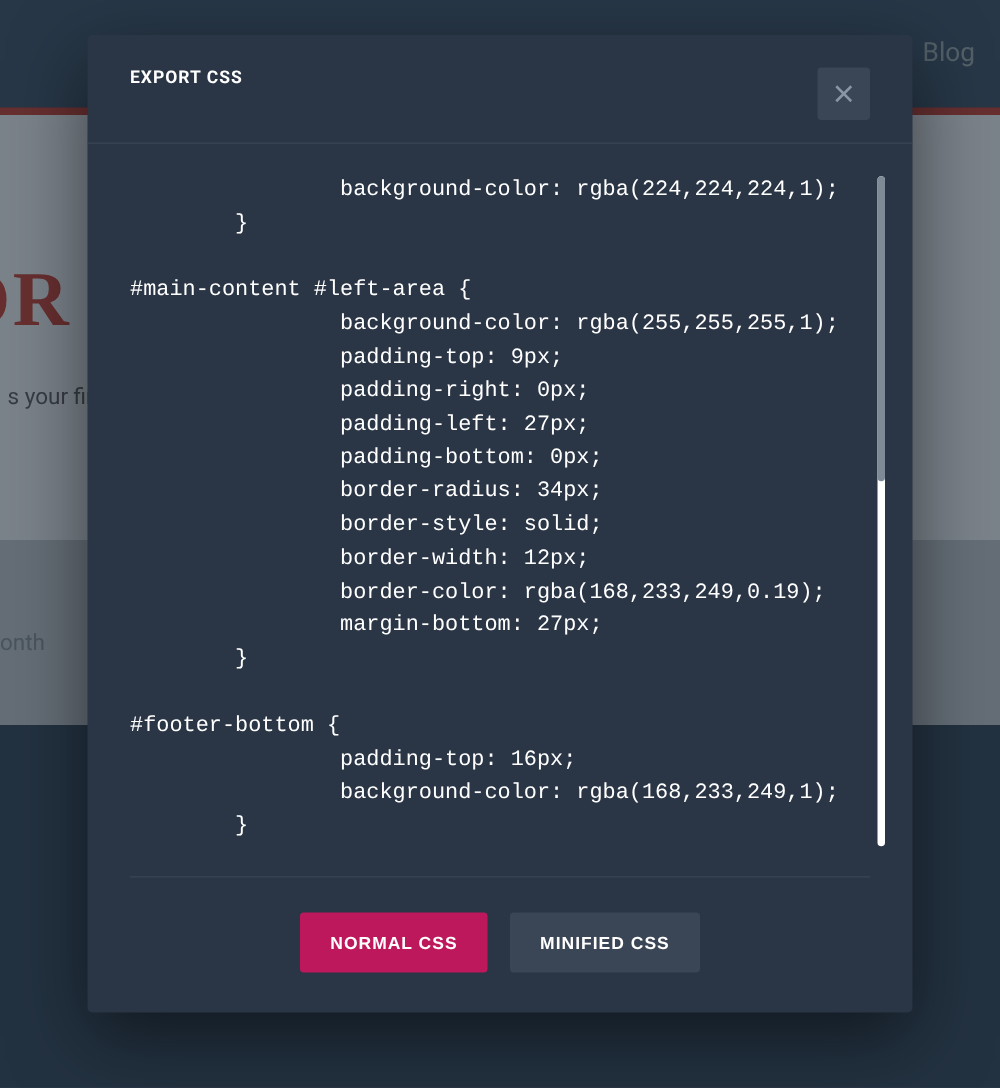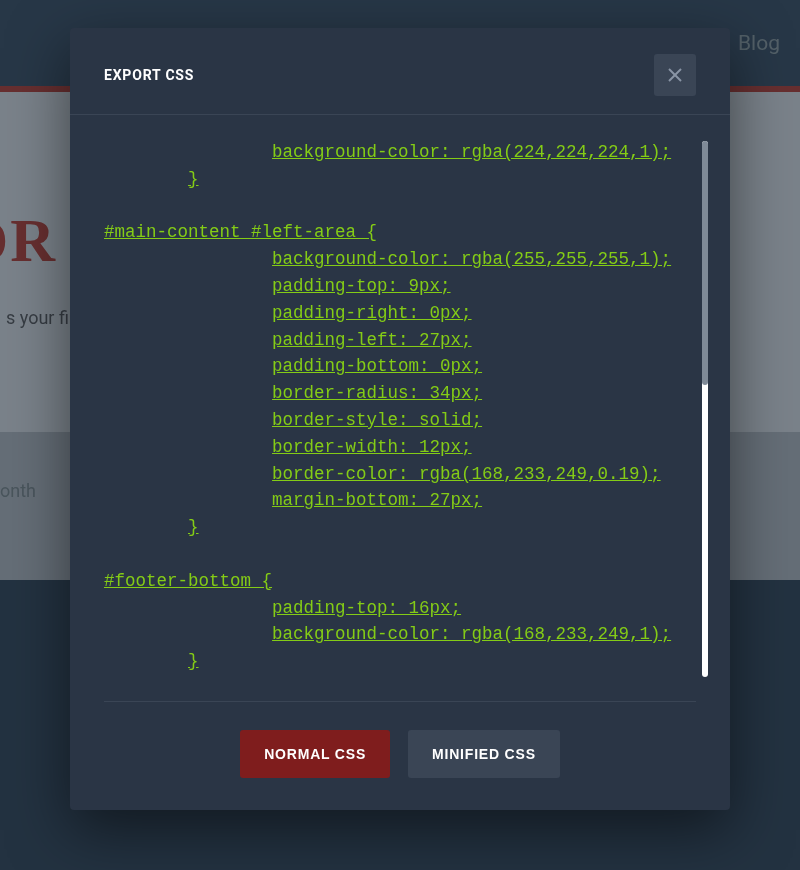--- a/index.html
+++ b/index.html
@@ -58,21 +58,21 @@
     }
     .bg-sub {
       position: absolute;
       top: 307px;
       left: 6px;
       font-size: 18px;
       color: #555;
     }
     .bg-band2-txt {
       position: absolute;
-      top: 480px;
+      top: 504px;
       left: 0px;
       font-size: 18px;
       color: #7f8c8d;
     }
 
     
     .overlay {
       position: absolute;
       inset: 0;
       background: rgba(30, 40, 53, 0.55);
@@ -86,21 +86,21 @@
       width: 660px;
       background: #2a3545;
       border-radius: 4px;
       box-shadow: 0 20px 60px rgba(0,0,0,0.5);
       padding: 0;
     }
 
     .modal-header {
       display: flex;
       justify-content: space-between;
-      align-items: center;
+      align-items: flex-start;
       padding: 26px 34px 18px 34px;
       border-bottom: 1px solid #3a4555;
     }
     .modal-title {
       color: #ffffff;
       font-size: 14px;
       font-weight: 700;
       letter-spacing: 0.8px;
     }
     .close-btn {
@@ -125,22 +125,21 @@
     .code-scroll {
       height: 100%;
       overflow: hidden;
       padding-right: 18px;
     }
     pre.code {
       font-family: "SFMono-Regular", Consolas, "Liberation Mono", Menlo, monospace;
       font-size: 17.5px;
       line-height: 26.8px;
       white-space: pre;
-      color: #84cc16;
-      text-decoration: underline;
+      color: #ffffff;
     }
 
     
     .scrollbar-track {
       position: absolute;
       top: 2px;
       right: 0;
       width: 6px;
       height: 536px;
       border-radius: 3px;
@@ -167,21 +166,21 @@
     .btn {
       border: none;
       border-radius: 3px;
       padding: 16px 24px;
       font-size: 14px;
       font-weight: 700;
       letter-spacing: 0.8px;
       cursor: pointer;
     }
     .btn-primary {
-      background: #7f1d1d;
+      background: #be185d;
       color: #ffffff;
     }
     .btn-secondary {
       background: #3a4555;
       color: #ffffff;
       text-align: center;
     }
   </style>
 </head>
 <body>

